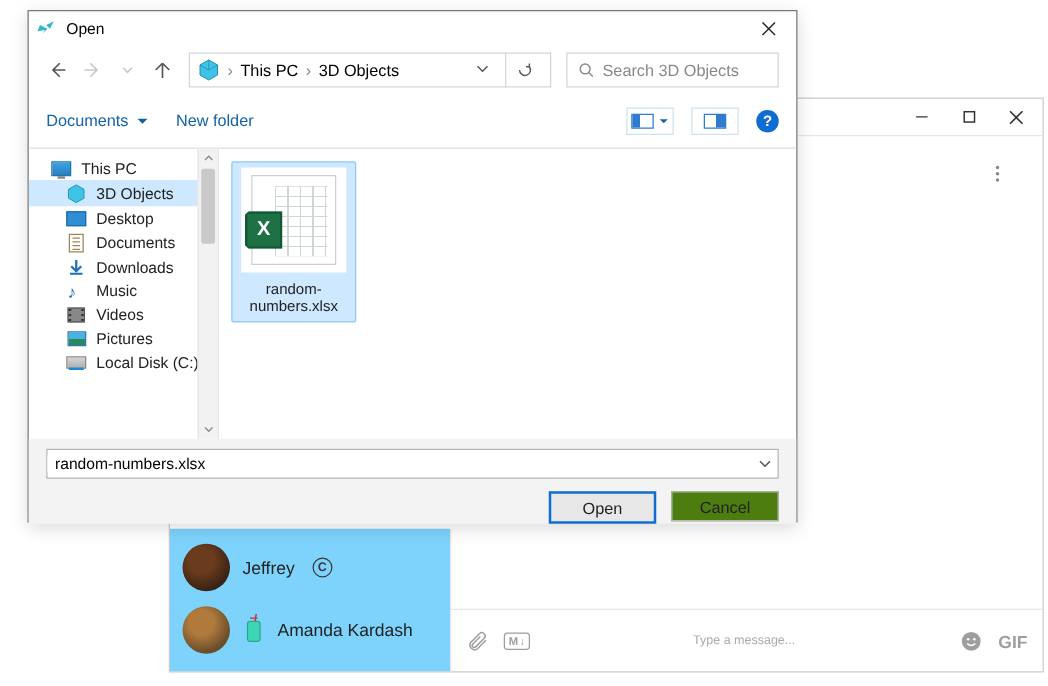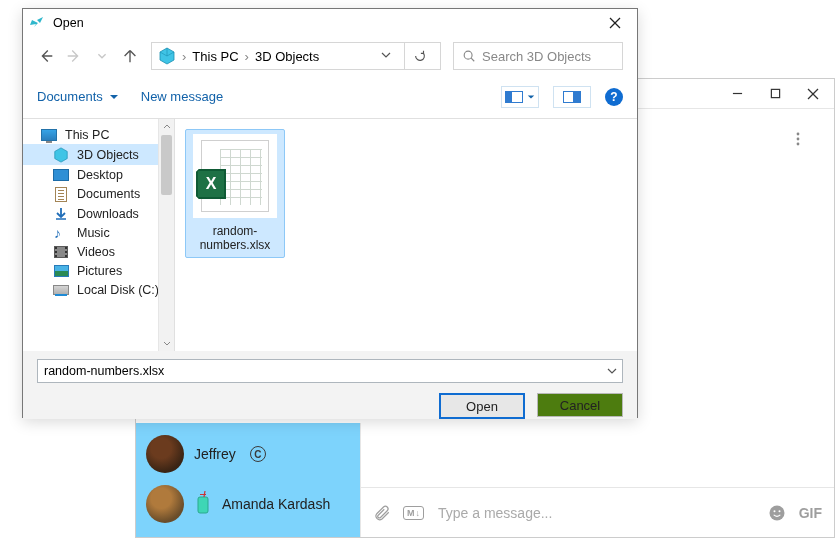--- a/index.html
+++ b/index.html
@@ -99,22 +99,23 @@
     height: 50px;
     display: flex;
     align-items: center;
     padding: 0 12px;
     gap: 12px;
   }
   .composer input {
     flex: 1;
     border: none;
     outline: none;
-    font-size: 14px;
+    font-size: 10px;
     color: #888;
+    text-align: center;
   }
   .composer input::placeholder { color: #aaa; }
   .composer .ico { color: #9e9e9e; display:flex; align-items:center; justify-content:center; }
   .gif-label { color: #9e9e9e; font-weight: 700; font-size: 14px; }
   .md-box {
     border: 1.5px solid #9e9e9e; border-radius: 3px;
     padding: 1px 3px; font-size: 9px; color:#9e9e9e; font-weight:bold;
     display:flex; align-items:center; gap:1px;
   }
 
@@ -490,21 +491,21 @@
     </div>
   </div>
 
   <div class="dlg-toolbar">
     <span class="organise">
       <span>Documents</span>
       <svg width="10" height="10" viewBox="0 0 10 10">
           <path d="M1 3 L5 7 L9 3 Z" fill="#1262a9"></path>
         </svg>
     </span>
-    <span class="newfolder">New message</span>
+    <span class="newfolder">New folder</span>
     <div class="toolbar-right">
       <div class="view-btn">
         <span class="ico-view"></span>
         <svg width="8" height="8" viewBox="0 0 10 10">
             <path d="M1 3 L5 7 L9 3 Z" fill="#1262a9"></path>
           </svg>
       </div>
       <div class="preview-btn">
         <span class="ico-prev"></span>
       </div>

